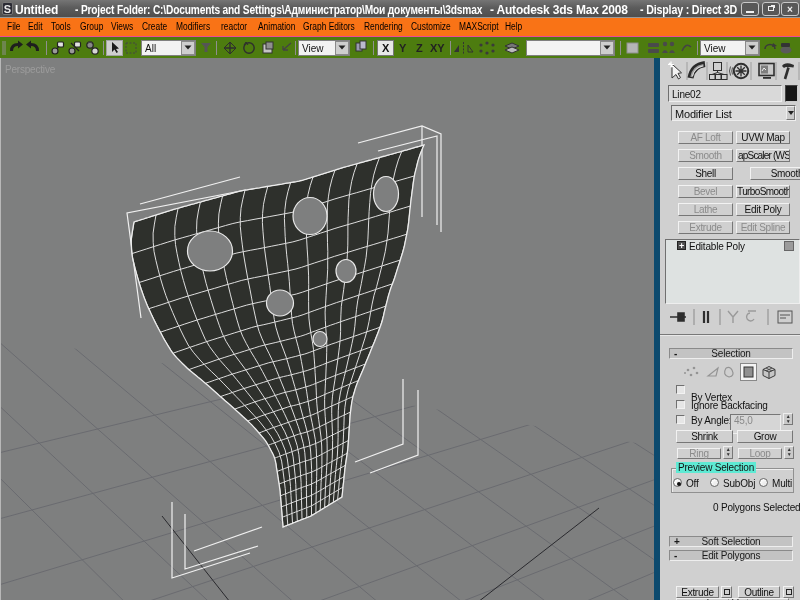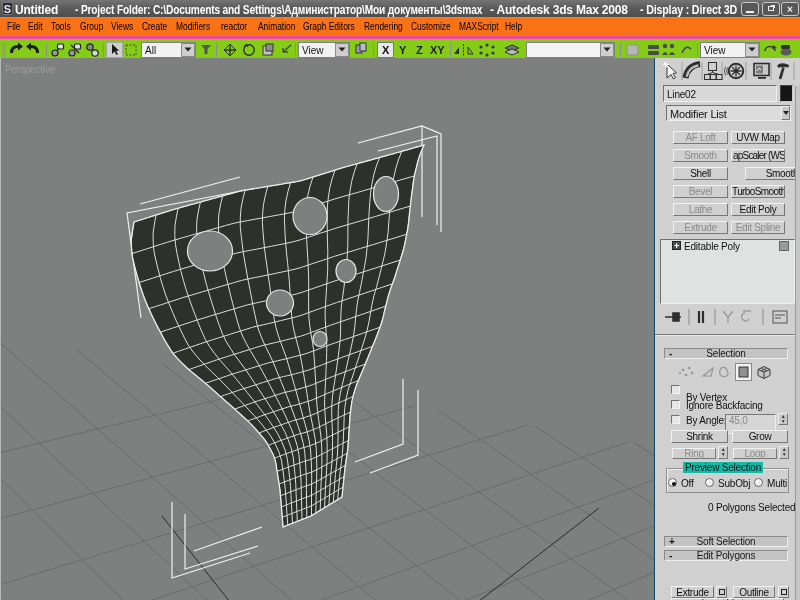--- a/index.html
+++ b/index.html
@@ -10,25 +10,25 @@
 #titletext{position:absolute;left:15px;top:2.5px;letter-spacing:-0.2px}
 #appicon{position:absolute;left:2px;top:2px;width:11px;height:13px;background:#2a2a33;
  border:1px solid #777;border-radius:2px;color:#e8e8e8;font-size:11px;line-height:12px;
  text-align:center;font-weight:bold}
 .winbtn{position:absolute;top:2px;width:18px;height:14px;background:#585858;
  border:1px solid #c9c9c9;border-radius:3px;color:#f0f0f0;text-align:center;
  font-size:9px;line-height:12px;font-weight:bold}
 #menubar{position:absolute;left:0;top:18px;width:800px;height:18px;background:#f97316;
  font-size:10px;letter-spacing:-0.2px;color:#000}
 #menubar span{position:absolute;top:3px;transform:scaleX(0.84);transform-origin:0 50%;letter-spacing:0}
-#toolbar{position:absolute;left:0;top:36px;width:800px;height:24px;background:#84cc16;
- border-top:3px solid #ec4899;border-bottom:1px solid #999}
+#toolbar{position:absolute;left:0;top:36px;width:800px;height:24px;background:#4d7c0f;
+ border-top:1px solid #ec4899;border-bottom:1px solid #999}
 #viewport{position:absolute;left:0;top:58px;width:654px;height:542px}
 #panel{position:absolute;left:654px;top:58px;width:146px;height:542px;background:#d0d0d0;
- font-size:10px;letter-spacing:-0.2px;color:#111;border-left:1px solid #0c4a6e}
+ font-size:10px;letter-spacing:-0.2px;color:#111;border-left:6px solid #0c4a6e}
 .btn{position:absolute;background:#d0d0d0;border:1px solid;border-color:#f2f2f2 #777 #777 #f2f2f2;
  font-size:10px;letter-spacing:-0.3px;text-align:center;color:#111}
 .btn.dis{color:#8b8b8b}
 .hdr{position:absolute;left:9px;width:124px;height:11px;background:#c3c3c3;
  border:1px solid;border-color:#8a8a8a #eee #eee #8a8a8a;text-align:center;
  font-size:10px;line-height:10px;color:#1a1a1a}
 .hdr b{position:absolute;left:4px;top:0px;font-weight:bold;font-size:10px}
 .cb{position:absolute;width:9px;height:9px;background:#e6e6e6;border:1px solid;
  border-color:#707070 #f2f2f2 #f2f2f2 #707070}
 .lbl{position:absolute;font-size:10px;color:#111;white-space:nowrap}
@@ -379,21 +379,21 @@
     <div class="lbl" style="left:31px;top:357px">By Angle:</div>
 <div style="position:absolute;left:70px;top:356px;width:51px;height:20px;background:#d6d6d6;border:1px solid;border-color:#777 #eee #eee #777;color:#8a8a8a;font-size:10px;line-height:11px;padding-left:3px">45,0</div>
 <div class="spin" style="left:123px;top:355px;height:12px">▲<br>▼</div>
 <div class="btn" style="left:16px;top:372px;width:57px;height:13px;line-height:12px">Shrink</div>
 <div class="btn" style="left:77px;top:372px;width:56px;height:13px;line-height:12px">Grow</div>
 <div class="btn dis" style="left:17px;top:390px;width:44px;height:11px;line-height:10px">Ring</div>
 <div class="spin" style="left:63px;top:388px;height:13px">▲<br>▼</div>
 <div class="btn dis" style="left:78px;top:390px;width:44px;height:11px;line-height:10px">Loop</div>
 <div class="spin" style="left:124px;top:388px;height:13px">▲<br>▼</div>
 <div style="position:absolute;left:11px;top:410px;width:123px;height:25px;border:1px solid #909090;box-shadow:inset 1px 1px 0 #eee"></div>
-<div class="lbl" style="left:28px;top:404px;background:#14b8a6;padding:0 2px">Preview Selection</div>
+<div class="lbl" style="left:16px;top:404px;background:#5eead4;padding:0 2px">Preview Selection</div>
 <div class="radio" style="left:13px;top:420px"></div>
     <div class="lbl" style="left:26px;top:420px">Off</div>
 <div class="radio off" style="left:50px;top:420px"></div>
     <div class="lbl" style="left:63px;top:420px">SubObj</div>
 <div class="radio off" style="left:99px;top:420px"></div>
     <div class="lbl" style="left:112px;top:420px">Multi</div>
 <div class="lbl" style="left:53px;top:444px">0 Polygons Selected</div>
 <div class="hdr" style="top:478px"><b>+</b>Soft Selection</div>
 <div class="hdr" style="top:492px"><b>-</b>Edit Polygons</div>
 <div class="btn" style="left:16px;top:540px;width:113px;height:11px;line-height:10px">Insert Vertex</div>

